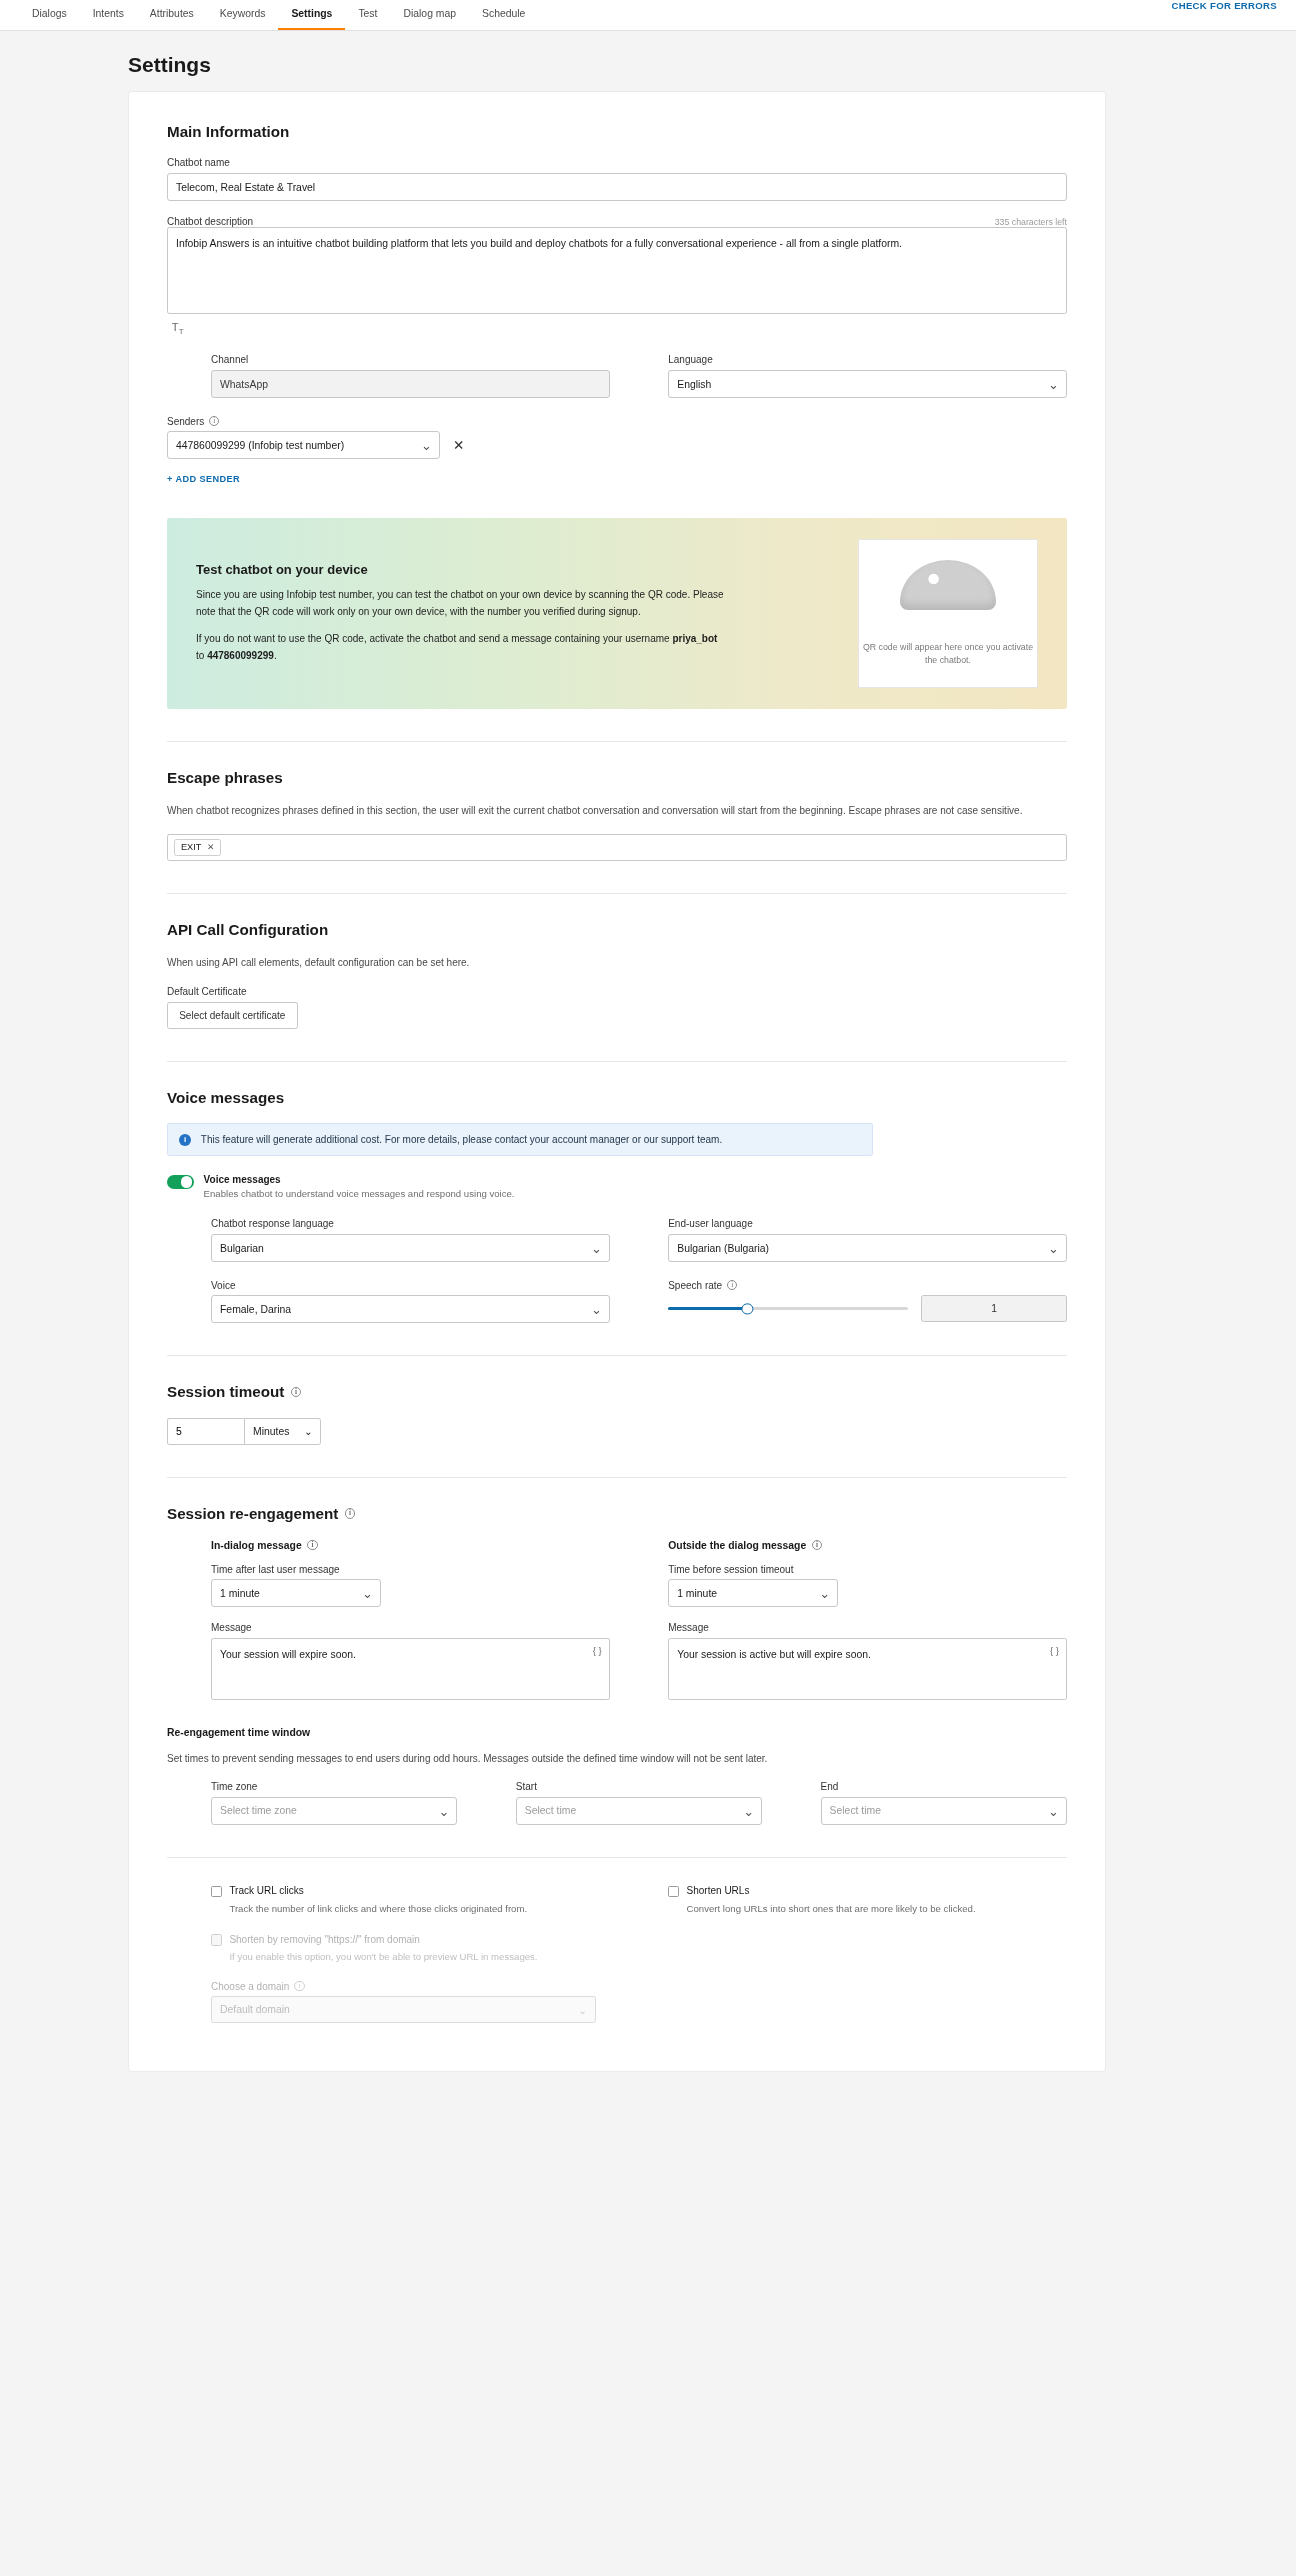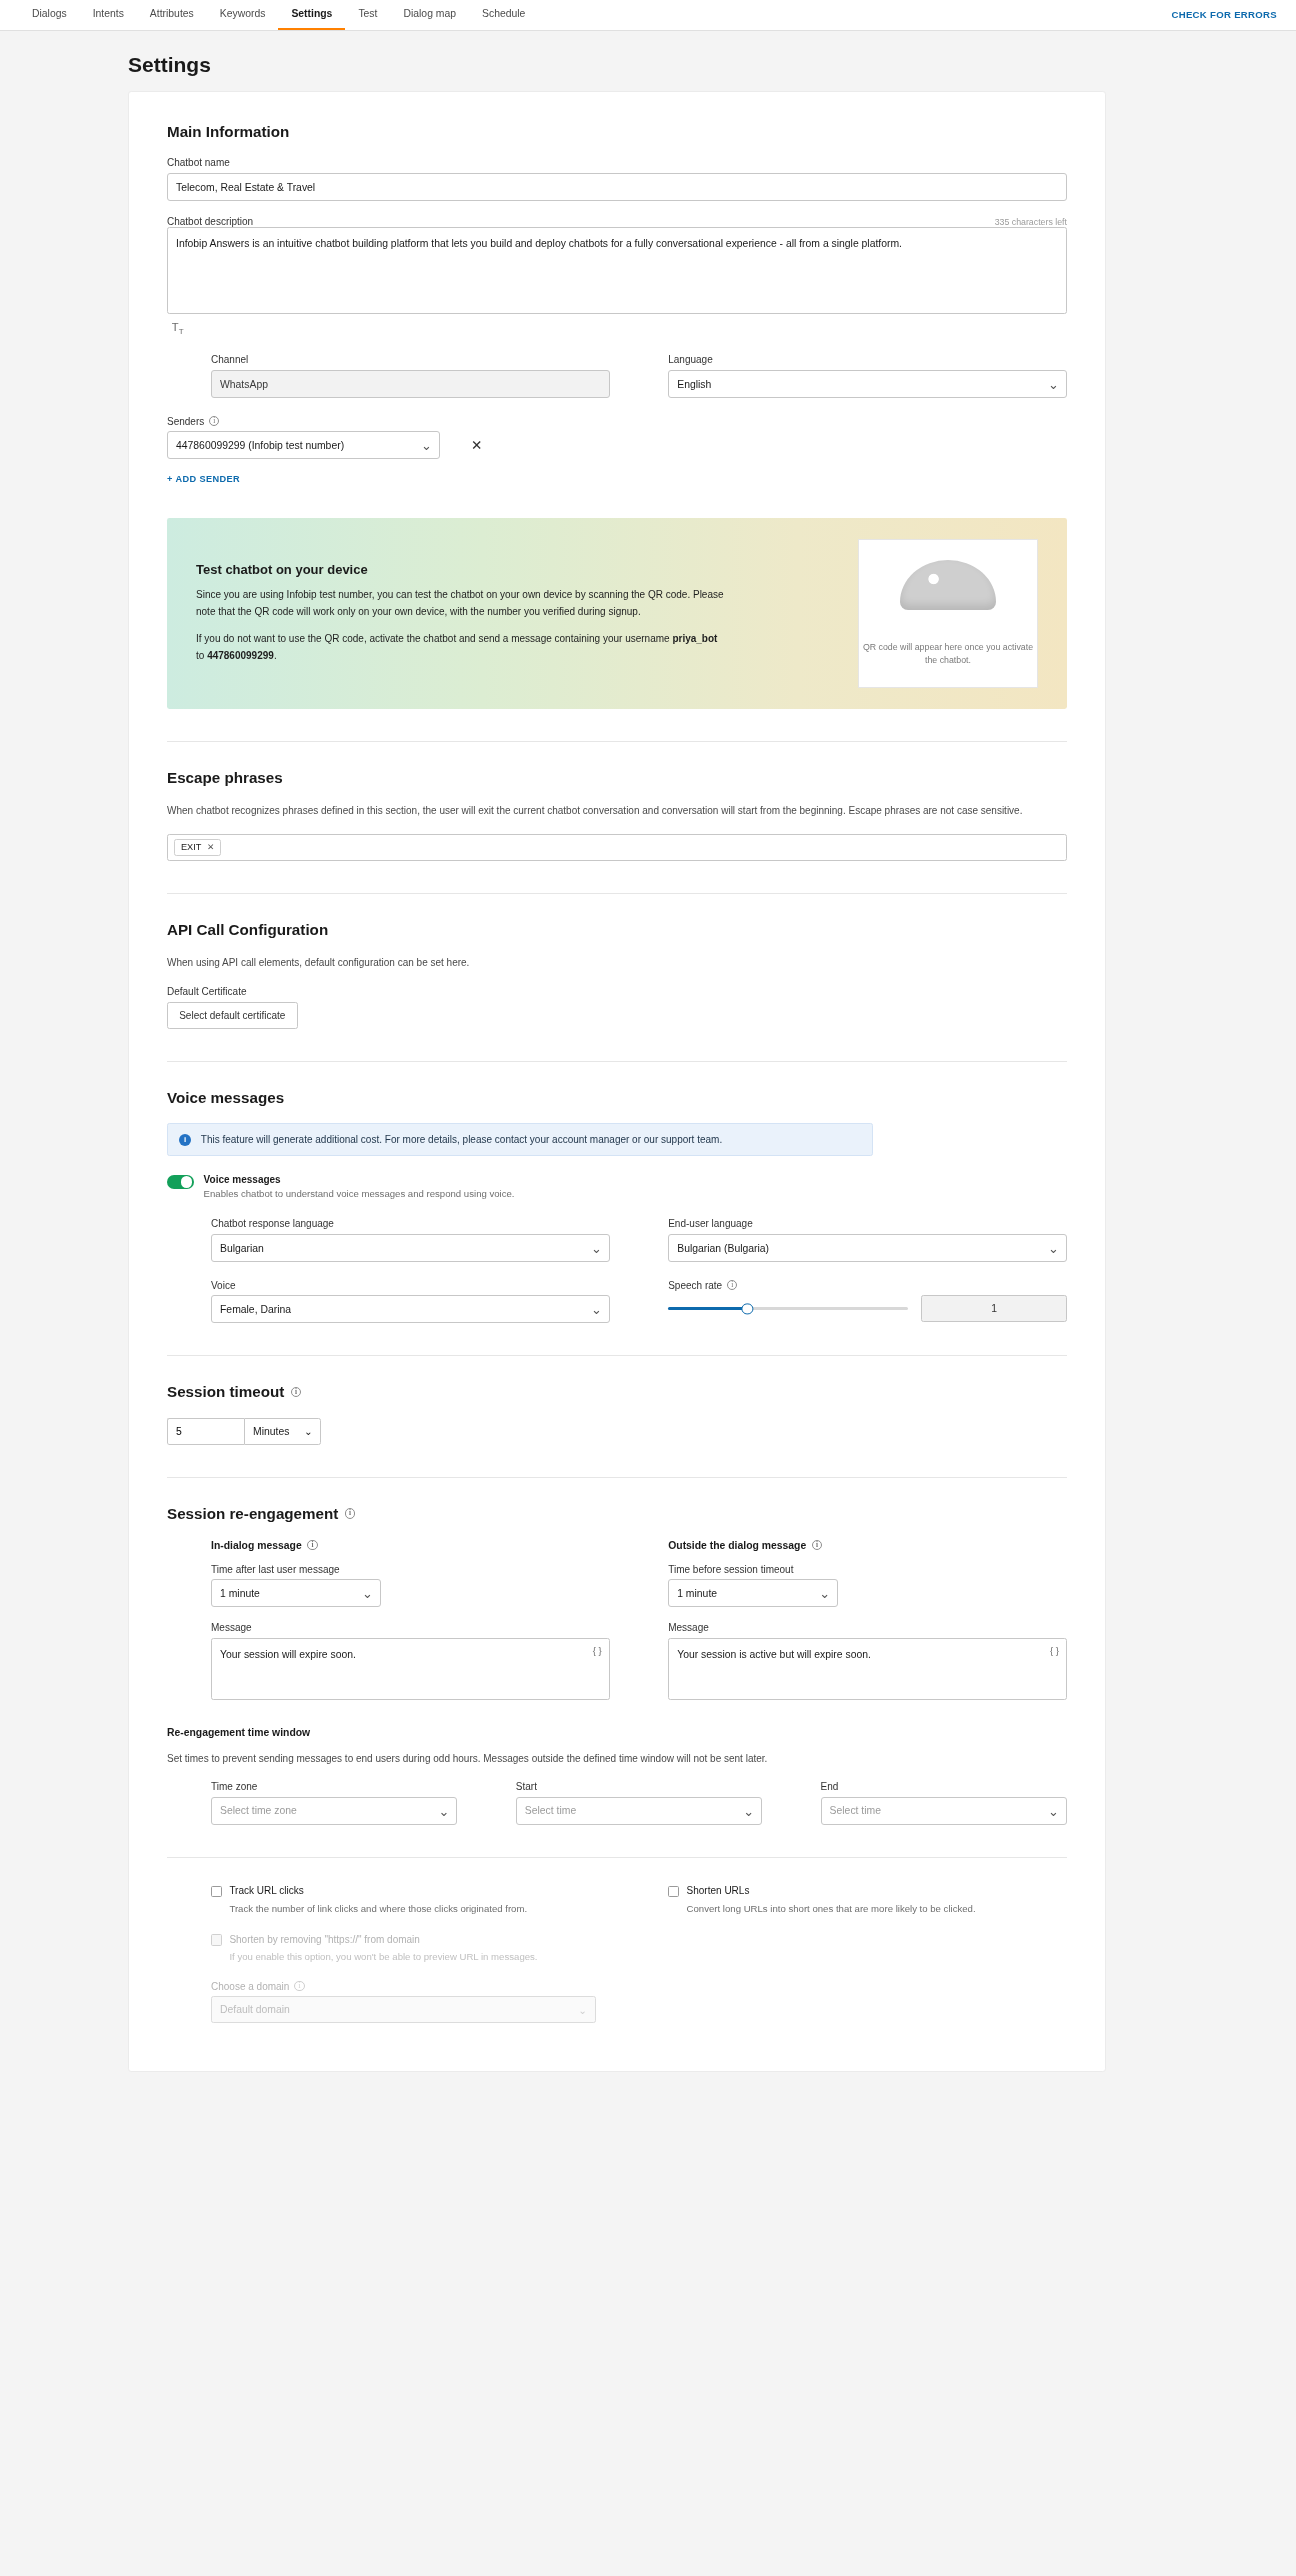--- a/index.html
+++ b/index.html
@@ -28,21 +28,21 @@
     display: flex; align-items: center;
     padding: 0 13px;
     font-size: 10.4px;
     color: #4b4b4b;
     cursor: pointer;
     border-bottom: 2.4px solid transparent;
   }
   .topnav .tab.active { color: #1a1a1a; font-weight: bold; border-bottom: 2.4px solid #ff8000; }
   .topnav .check-errors {
     margin-left: auto;
-    display: flex; align-items: center;
+    display: flex; 
     font-size: 9.6px;
     letter-spacing: 0.3px;
     color: #0d6aad;
     font-weight: bold;
     cursor: pointer;
   }
 
   
   .page-title {
     font-size: 21px;
@@ -112,21 +112,21 @@
     line-height: 1.5;
   }
   .chars-left {
     font-size: 8.8px;
     color: #9b9b9b;
   }
   .label-row { display:flex; justify-content: space-between; align-items: flex-end; }
 
   .format-icons { margin: 4.8px 0 0 4.8px; color:#6b6b6b; font-size: 11.2px; }
 
-  .senders-row { display:flex; align-items:center; gap: 31px; }
+  .senders-row { display:flex; align-items:center; gap: 13px; }
   .senders-row .select-wrap { width: 273px; }
   .x-btn { color:#333; font-size: 13.6px; cursor:pointer; line-height:1; }
   .add-sender {
     margin-top: 14.4px;
     font-size: 9.2px;
     font-weight: bold;
     letter-spacing: 0.4px;
     color: #0d6aad;
     cursor: pointer;
   }

